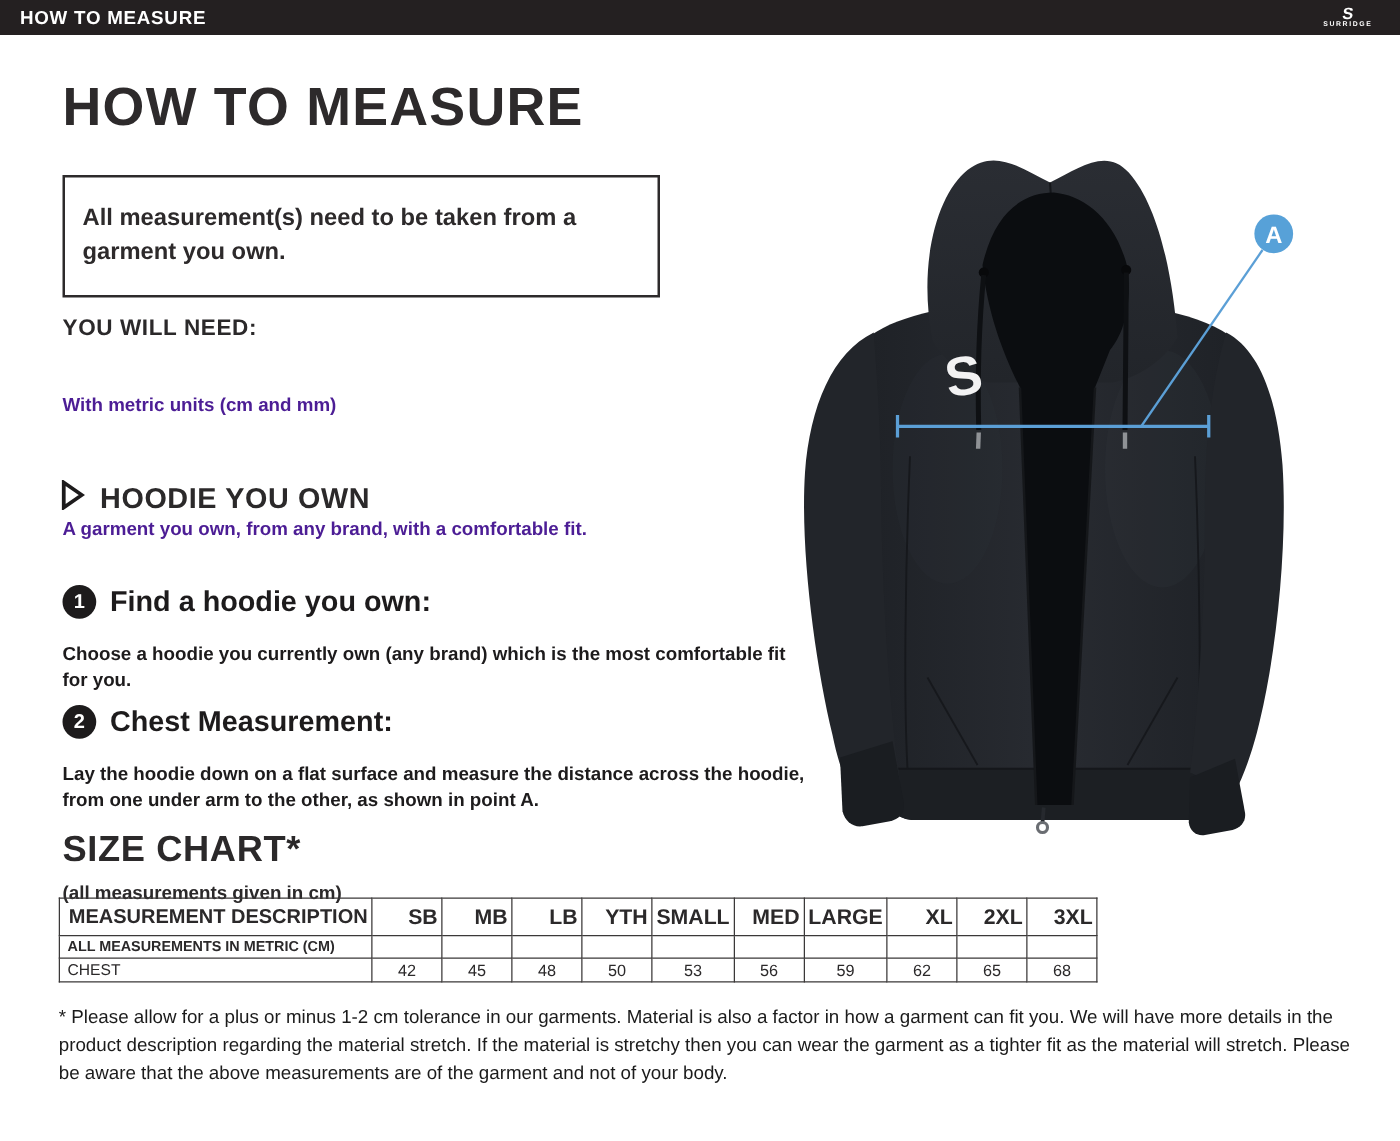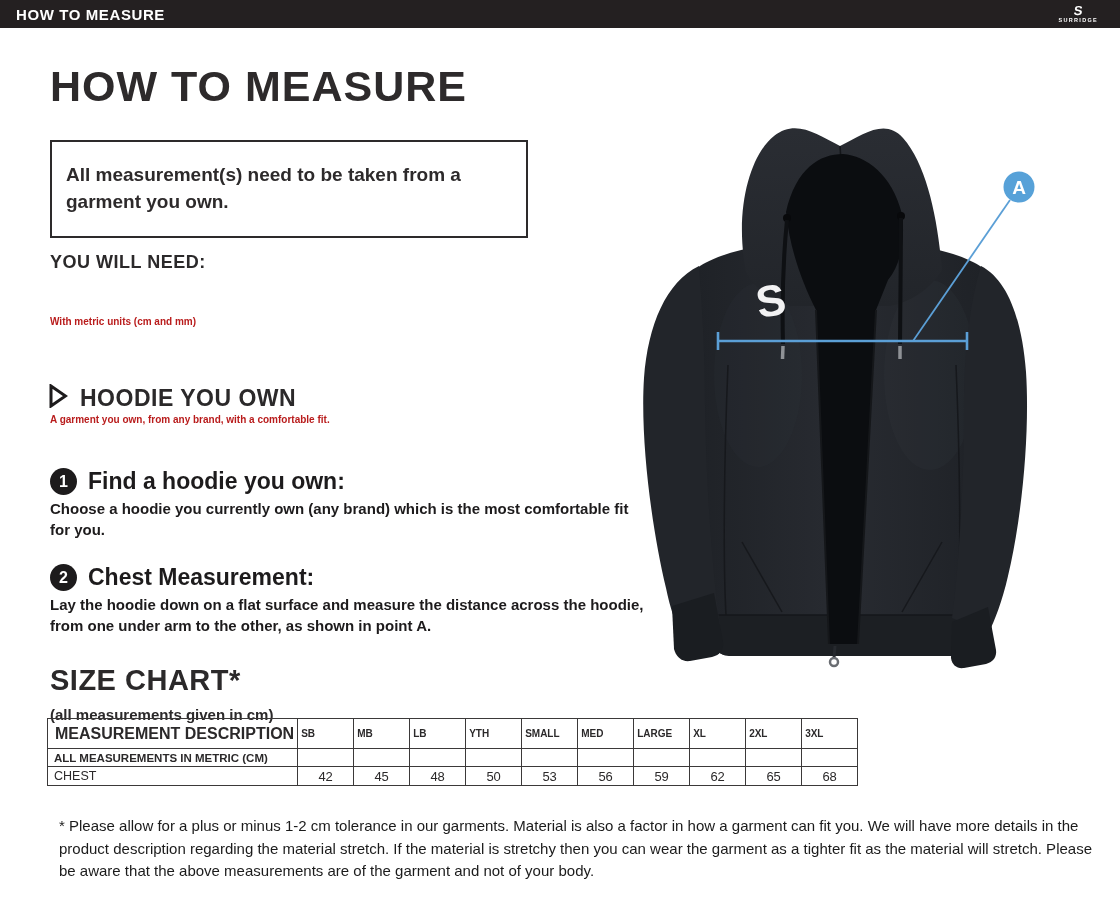--- a/index.html
+++ b/index.html
@@ -30,48 +30,48 @@
   }
   .ywn-h {
     position:absolute; left:50px; top:252px; margin:0;
     font-size:18px; font-weight:bold; letter-spacing:.5px;
   }
   .need-item { position:absolute; left:48px; }
   #need-0 { top:314px; }
   #need-1 { top:384px; }
   .need-head { display:flex; align-items:center; gap:12px; }
   .need-title { font-size:23px; font-weight:bold; letter-spacing:.5px; }
-  .need-desc { margin:2px 0 0 2px; font-size:10px; font-weight:bold; color:#b91c1c; }
+  .need-desc { margin:2px 0 0 2px; font-size:15px; font-weight:bold; color:#4c1d95; }
   .step { position:absolute; left:50px; width:600px; }
   #step-0 { top:468px; }
   #step-1 { top:564px; }
   .step-head { display:flex; align-items:center; gap:11px; }
   .step-num {
     width:27px; height:27px; border-radius:50%; background:#1d1b1c; color:#fff;
     font-weight:bold; font-size:16px; display:flex; align-items:center; justify-content:center;
     flex:0 0 27px;
   }
   .step-title { font-size:23px; font-weight:bold; color:#1d1b1c; }
-  .step-desc { margin:4px 0 0; font-size:15px; font-weight:bold; line-height:1.38; color:#1d1b1c; }
+  .step-desc { margin:19px 0 0; font-size:15px; font-weight:bold; line-height:1.38; color:#1d1b1c; }
   
   .sc-h { position:absolute; left:50px; top:664px; margin:0; display:flex; align-items:baseline; gap:9px;flex-direction:column; }
   .sc-title { font-size:29px; font-weight:bold; letter-spacing:.5px; }
   .sc-sub { font-size:15px; font-weight:bold; }
   table.size-chart {
     position:absolute; left:47px; top:718px; border-collapse:collapse; table-layout:fixed;
   }
   .size-chart th, .size-chart td { border:1.6px solid #3b3939; overflow:hidden; white-space:nowrap; }
-  .size-chart thead th { height:30px; font-size:10px; font-weight:bold; text-align:left; padding:0 3px; }
+  .size-chart thead th { height:30px; font-size:17px; font-weight:bold; text-align:right; padding:0 3px; }
   .size-chart thead th.first { text-align:left; padding-left:7px; font-size:16px; }
   .size-chart .metric-row td { height:18px; font-size:11.5px; font-weight:bold; text-align:left; padding-left:6px; }
   .size-chart .value-row td { height:19px; font-size:13px; font-weight:normal; text-align:center; }
   .size-chart .value-row td.first { text-align:left; padding-left:6px; font-size:12.5px;margin-left:48px; }
   
   .disclaimer {
-    position:absolute; left:47px; top:803px; width:1040px; margin:12px;
+    position:absolute; left:47px; top:803px; width:1040px; margin:0;
     font-size:15px; line-height:1.5; color:#1b1b1b;
   }
   
   .hoodie-fig { position:absolute; left:600px; top:110px; width:500px; height:560px; }
 </style>
 </head>
 <body>
 
 <div class="page">
 

